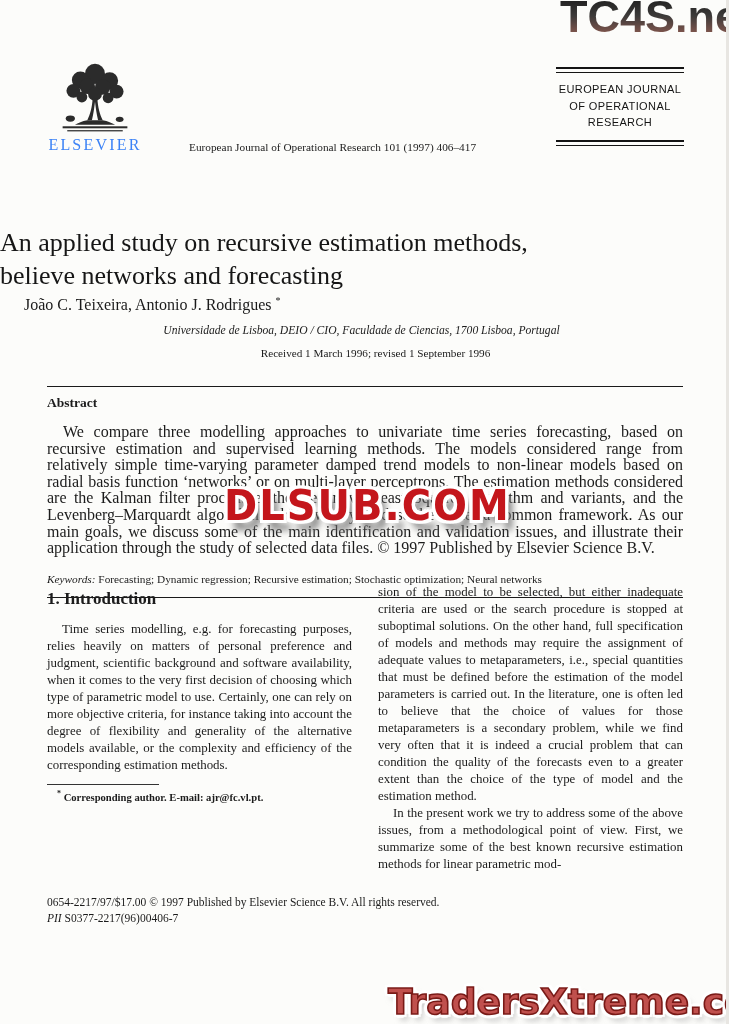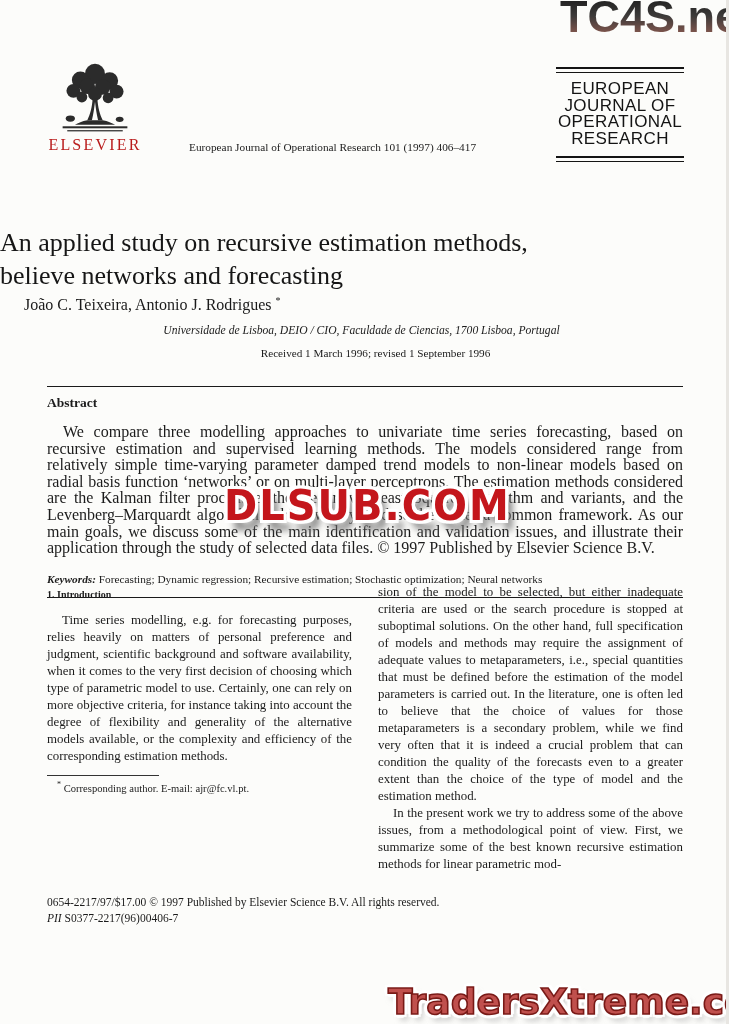--- a/index.html
+++ b/index.html
@@ -38,61 +38,61 @@
     font-size:36px; color:#c0504d; -webkit-text-stroke:1.6px #781916;
     text-shadow:
       -3px -3px 1px #fff, 3px -3px 1px #fff, -3px 3px 1px #fff, 3px 3px 1px #fff,
       0 -4px 1px #fff, 0 4px 1px #fff, -4px 0 1px #fff, 4px 0 1px #fff,
       4px 6px 6px rgba(150,150,150,0.6);
   }
 
   
   .logo-block { position:absolute; left:47px; top:60px; width:96px; text-align:center; }
   .logo-tree { display:block; margin:0 auto; }
-  .logo-word { margin-top:2px; font-size:16px; letter-spacing:2.2px; color:#b91c1c; }
+  .logo-word { margin-top:2px; font-size:16px; letter-spacing:2.2px; color:#3b82f6; }
   .citation { position:absolute; left:189px; top:141px; font-size:11.3px; color:#222; }
   .journal-box { position:absolute; left:556px; top:67px; width:128px; }
   .double-rule { height:3px; border-top:2.4px solid #141414; border-bottom:1.3px solid #141414; }
   .journal-box .jb-text {
     padding:8px 0 9px 0; text-align:center;
     font-family:"Liberation Sans","DejaVu Sans",sans-serif;
-    font-size:17px; line-height:16.5px; letter-spacing:0.4px; color:#141414;
+    font-size:11px; line-height:16.5px; letter-spacing:0.4px; color:#141414;
   }
 
   
   .title-block { position:absolute; left:0; right:6px; top:226px; text-align:left; }
   .title-line { font-size:26px; line-height:33px; color:#161616; }
   .authors { position:absolute; left:0; right:6px; top:295px; text-align:left; font-size:16px; color:#1a1a1a;margin-left:24px; }
   .authors sup { font-size:10px; }
   .affiliation { position:absolute; left:0; right:6px; top:324px; text-align:center; font-style:italic; font-size:11.6px; color:#1a1a1a; }
   .received { position:absolute; left:0; right:6px; top:347px; text-align:center; font-size:11.2px; color:#1a1a1a;padding-left:28px; }
 
   
   .abstract-wrap { position:absolute; left:47px; right:46px; top:386px; }
   .rule { height:0; border-top:1.8px solid #1a1a1a; }
   .abstract-heading { margin:8px 0 0 0; font-size:13.5px; font-weight:bold; }
   .abstract-text {
     margin:13px 0 0 0; font-size:16px; line-height:16.6px;
     text-align:justify; text-indent:16px; color:#1b1b1b;
   }
   .keywords-line { margin:16px 0 12px 0; font-size:11.3px; color:#1b1b1b; }
-  .keywords-line .kw-label { font-style:italic;font-weight:bold; }
+  .keywords-line .kw-label { font-style:italic; }
 
   
   .columns { position:absolute; left:47px; right:46px; top:584px; display:flex; gap:26px; }
   .col { width:305px; }
-  .section-heading { margin:5px 0 12px 0; font-size:10px; font-weight:bold; }
+  .section-heading { margin:5px 0 12px 0; font-size:17px; font-weight:bold; }
   .body-para {
     margin:0; font-size:12.9px; line-height:17px;
     text-align:justify; color:#1b1b1b;
   }
   .indent { text-indent:15px; }
 
   
-  .footnote { margin-top:10px; }
+  .footnote { margin-top:10px;font-weight:bold; }
   .footnote-rule { width:112px; border-top:1.2px solid #333; margin-bottom:4px; }
   .footnote-text { font-size:10.6px; color:#1b1b1b; padding-left:10px; }
   .footnote-text sup { font-size:8px; }
 
   
   .imprint { position:absolute; left:47px; top:894px; font-size:11.5px; line-height:16px; color:#1b1b1b; }
   .pii-label { font-style:italic; }
 </style>
 </head>
 <body>

